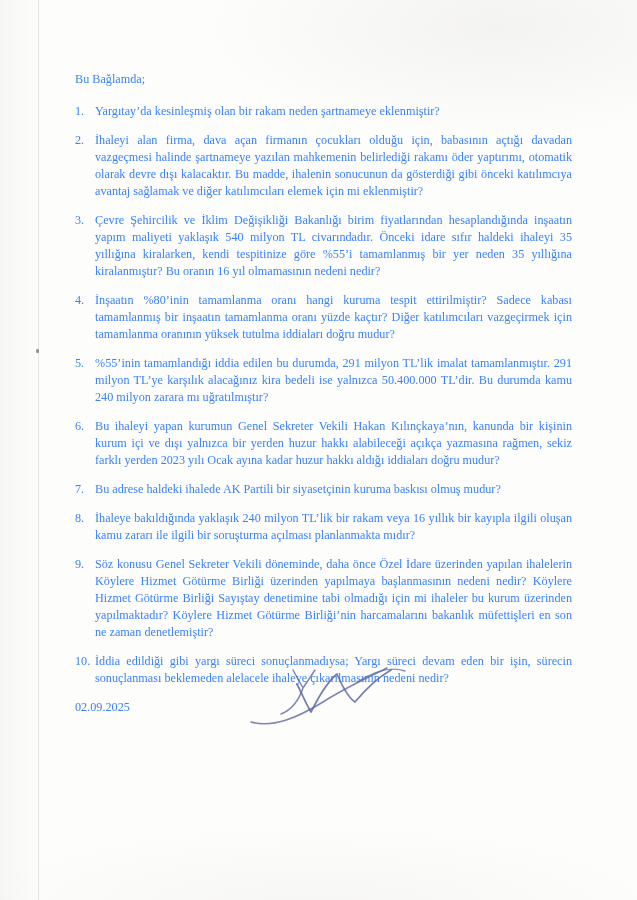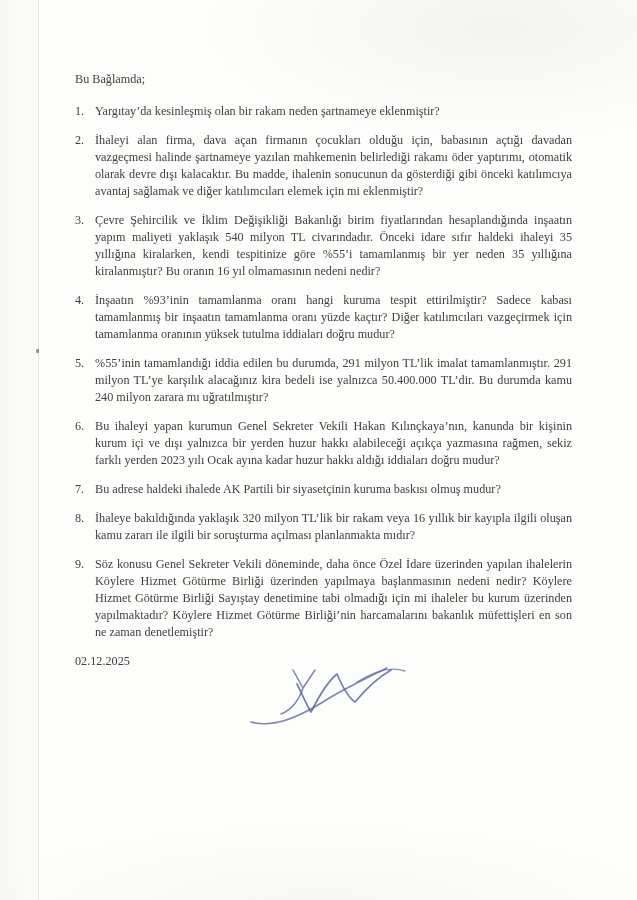--- a/index.html
+++ b/index.html
@@ -8,21 +8,21 @@
     background: #e9e9e9;
   }
   .page {
     position: relative;
     width: 637px;
     height: 900px;
     margin: 0 auto;
     background: #fdfdfc;
     overflow: hidden;
     font-family: "Liberation Serif", "DejaVu Serif", serif;
-    color: #404040;
+    color: #3b82f6;
   }
   
   .page::before {
     content: "";
     position: absolute;
     inset: 0;
     background:
       radial-gradient(ellipse 420px 160px at 78% 3%, rgba(160,156,148,0.10), rgba(0,0,0,0) 70%),
       radial-gradient(ellipse 500px 120px at 50% 101%, rgba(170,166,158,0.08), rgba(0,0,0,0) 70%),
       linear-gradient(90deg, rgba(190,188,182,0.10) 0px, rgba(0,0,0,0) 40px);
@@ -110,45 +110,49 @@
       <li class="q">
         <span class="q-num">2.</span>
         <span class="q-text">İhaleyi alan firma, dava açan firmanın çocukları olduğu için, babasının açtığı davadan vazgeçmesi halinde şartnameye yazılan mahkemenin belirlediği rakamı öder yaptırımı, otomatik olarak devre dışı kalacaktır. Bu madde, ihalenin sonucunun da gösterdiği gibi önceki katılımcıya avantaj sağlamak ve diğer katılımcıları elemek için mi eklenmiştir?</span>
       </li>
       <li class="q">
         <span class="q-num">3.</span>
         <span class="q-text">Çevre Şehircilik ve İklim Değişikliği Bakanlığı birim fiyatlarından hesaplandığında inşaatın yapım maliyeti yaklaşık 540 milyon TL civarındadır. Önceki idare sıfır haldeki ihaleyi 35 yıllığına kiralarken, kendi tespitinize göre %55’i tamamlanmış bir yer neden 35 yıllığına kiralanmıştır? Bu oranın 16 yıl olmamasının nedeni nedir?</span>
       </li>
       <li class="q">
         <span class="q-num">4.</span>
-        <span class="q-text">İnşaatın %93’inin tamamlanma oranı hangi kuruma tespit ettirilmiştir? Sadece kabası tamamlanmış bir inşaatın tamamlanma oranı yüzde kaçtır? Diğer katılımcıları vazgeçirmek için tamamlanma oranının yüksek tutulma iddiaları doğru mudur?</span>
+        <span class="q-text">İnşaatın %80’inin tamamlanma oranı hangi kuruma tespit ettirilmiştir? Sadece kabası tamamlanmış bir inşaatın tamamlanma oranı yüzde kaçtır? Diğer katılımcıları vazgeçirmek için tamamlanma oranının yüksek tutulma iddiaları doğru mudur?</span>
       </li>
       <li class="q">
         <span class="q-num">5.</span>
         <span class="q-text">%55’inin tamamlandığı iddia edilen bu durumda, 291 milyon TL’lik imalat tamamlanmıştır. 291 milyon TL’ye karşılık alacağınız kira bedeli ise yalnızca 50.400.000 TL’dir. Bu durumda kamu 240 milyon zarara mı uğratılmıştır?</span>
       </li>
       <li class="q">
         <span class="q-num">6.</span>
         <span class="q-text">Bu ihaleyi yapan kurumun Genel Sekreter Vekili Hakan Kılınçkaya’nın, kanunda bir kişinin kurum içi ve dışı yalnızca bir yerden huzur hakkı alabileceği açıkça yazmasına rağmen, sekiz farklı yerden 2023 yılı Ocak ayına kadar huzur hakkı aldığı iddiaları doğru mudur?</span>
       </li>
       <li class="q">
         <span class="q-num">7.</span>
         <span class="q-text">Bu adrese haldeki ihalede AK Partili bir siyasetçinin kuruma baskısı olmuş mudur?</span>
       </li>
       <li class="q">
         <span class="q-num">8.</span>
-        <span class="q-text">İhaleye bakıldığında yaklaşık 320 milyon TL’lik bir rakam veya 16 yıllık bir kayıpla ilgili oluşan kamu zararı ile ilgili bir soruşturma açılması planlanmakta mıdır?</span>
+        <span class="q-text">İhaleye bakıldığında yaklaşık 240 milyon TL’lik bir rakam veya 16 yıllık bir kayıpla ilgili oluşan kamu zararı ile ilgili bir soruşturma açılması planlanmakta mıdır?</span>
       </li>
       <li class="q">
         <span class="q-num">9.</span>
         <span class="q-text">Söz konusu Genel Sekreter Vekili döneminde, daha önce Özel İdare üzerinden yapılan ihalelerin Köylere Hizmet Götürme Birliği üzerinden yapılmaya başlanmasının nedeni nedir? Köylere Hizmet Götürme Birliği Sayıştay denetimine tabi olmadığı için mi ihaleler bu kurum üzerinden yapılmaktadır? Köylere Hizmet Götürme Birliği’nin harcamalarını bakanlık müfettişleri en son ne zaman denetlemiştir?</span>
       </li>
+      <li class="q">
+        <span class="q-num">10.</span>
+        <span class="q-text">İddia edildiği gibi yargı süreci sonuçlanmadıysa; Yargı süreci devam eden bir işin, sürecin sonuçlanması beklemeden alelacele ihaleye çıkarılmasının nedeni nedir?</span>
+      </li>
     </ol>
 
-    <div class="doc-date">02.12.2025</div>
+    <div class="doc-date">02.09.2025</div>
   </div>
 
   <svg class="signature" viewBox="0 0 170 85" aria-hidden="true">
     <path d="M6,74 C28,80 52,70 78,54 C100,40 126,28 142,20" stroke-width="1.6" opacity="0.8" stroke="#5d67a0"></path>
     <path d="M52,36 C58,48 62,58 66,64 C74,48 82,34 92,26 C98,40 104,50 110,54 C120,42 132,30 146,22" stroke-width="1.7" opacity="0.85" stroke="#5d67a0"></path>
     <path d="M48,22 L58,40 L70,22 M58,40 C54,52 46,62 36,66" stroke-width="1.5" opacity="0.8" stroke="#5d67a0"></path>
     <path d="M112,34 C128,24 146,18 160,23" stroke-width="1.4" opacity="0.7" stroke="#5d67a0"></path>
   </svg>
 
 </div>

